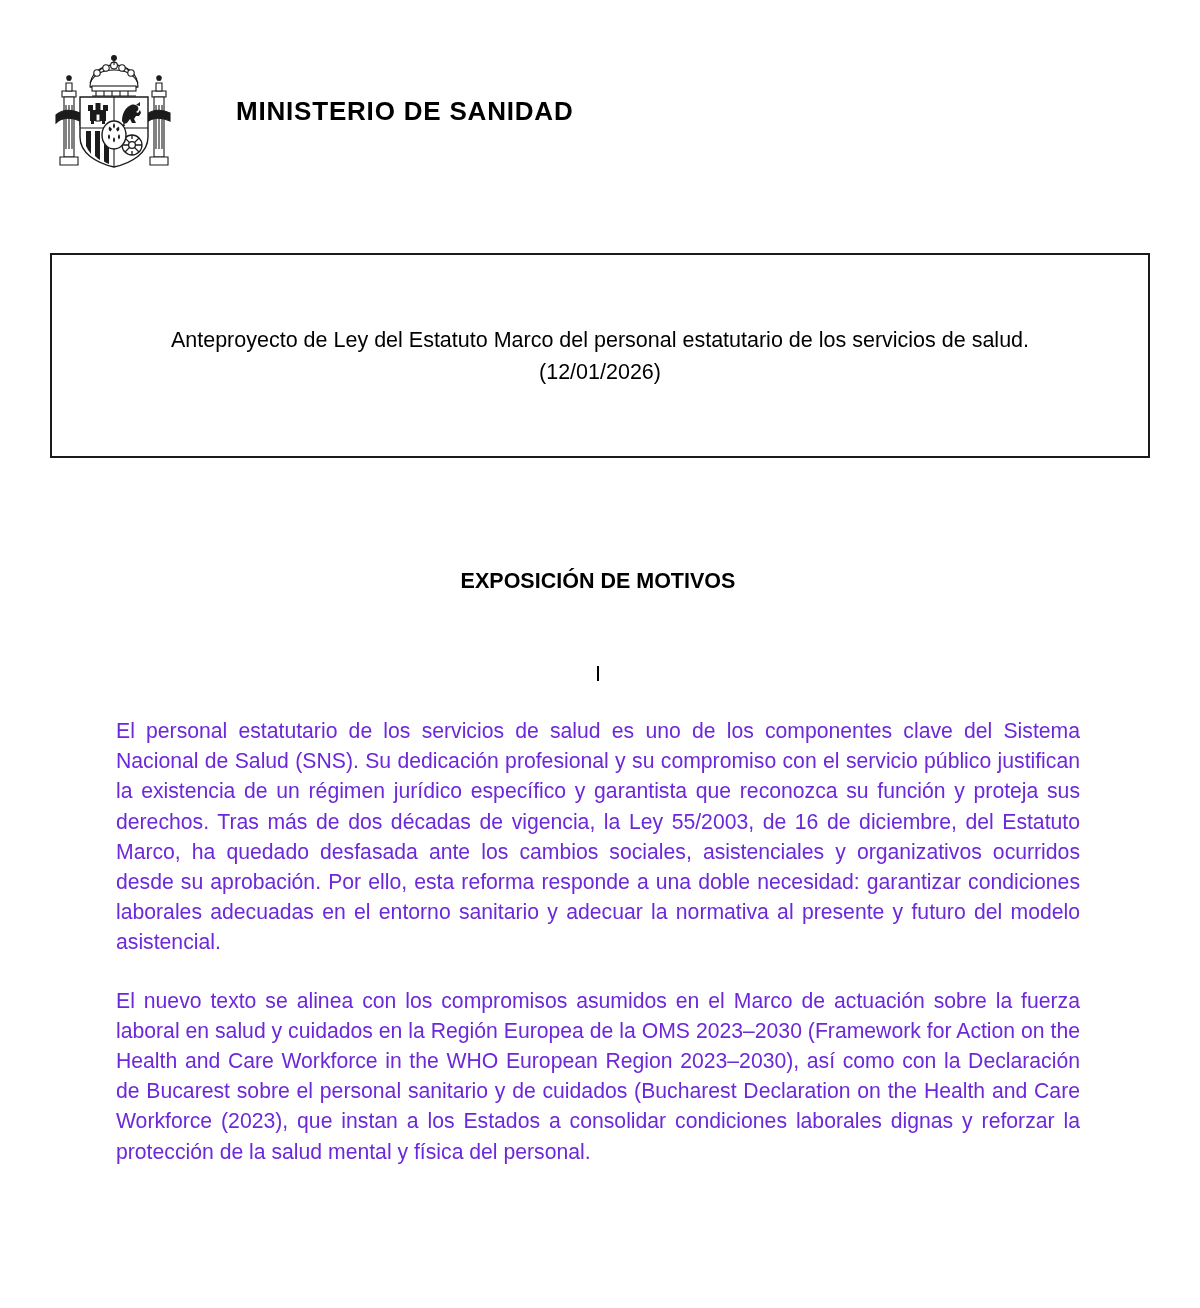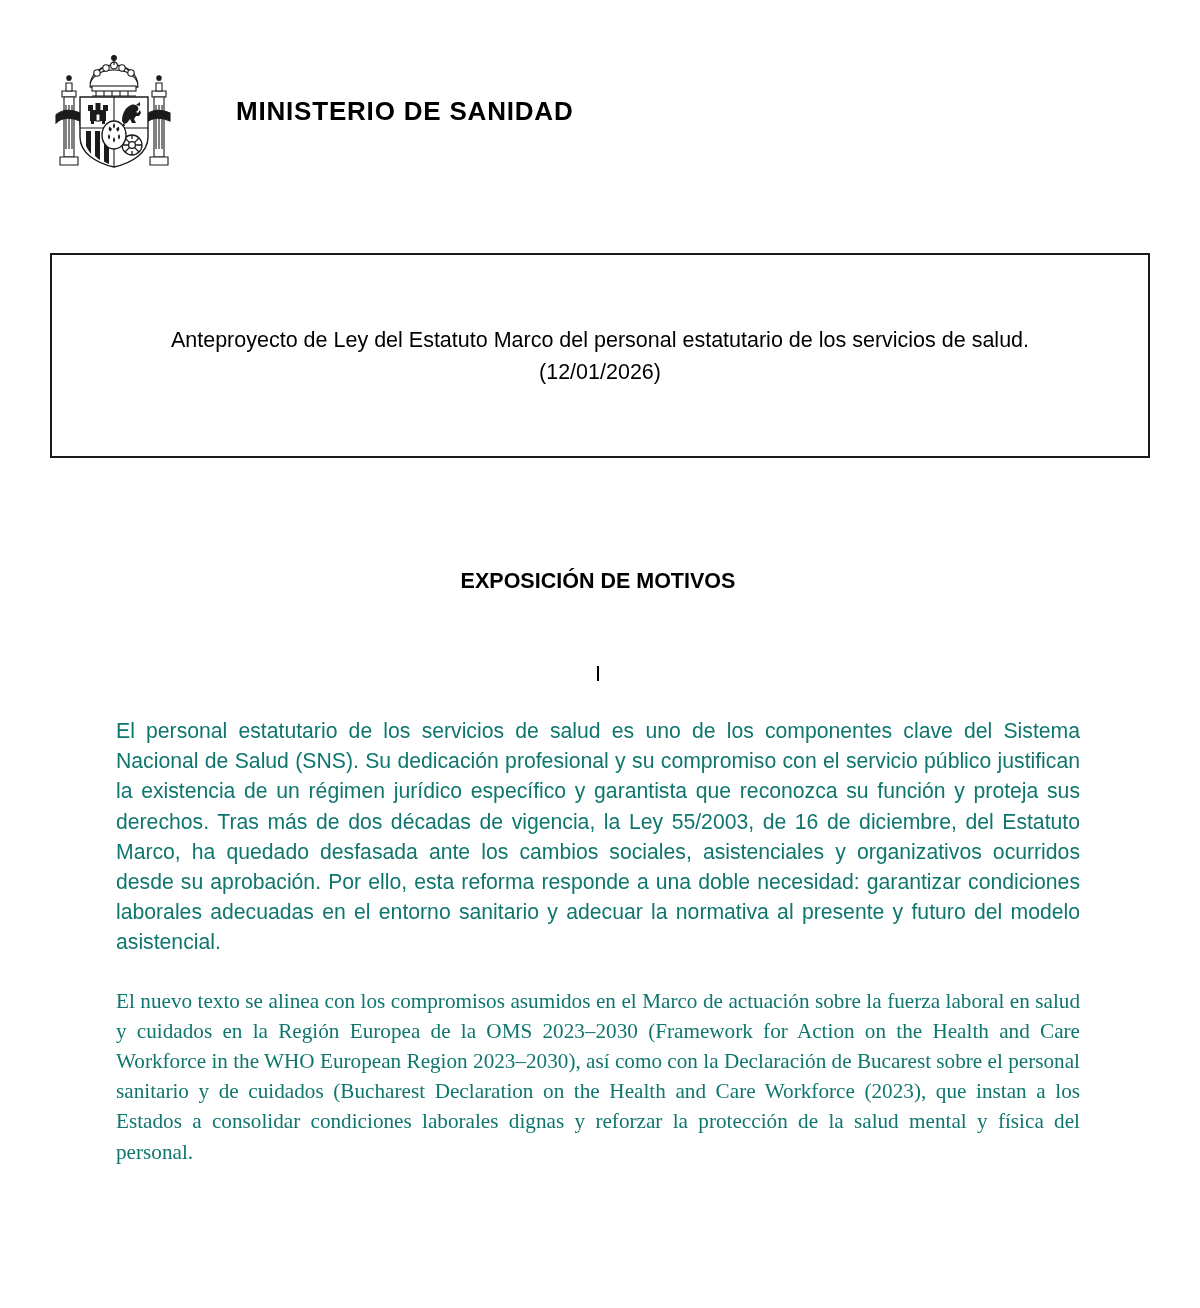--- a/index.html
+++ b/index.html
@@ -103,24 +103,24 @@
     left: 0;
     width: 964px;
   }
   p.para {
     margin: 0 0 28px 0;
     padding: 0;
     font-size: 21.2px;
     line-height: 30.2px;
     text-align: justify;
     text-justify: inter-word;
-    color: #0f766e;
+    color: #6d28d9;
     hyphens: none;
   }
-  p.para:last-child { margin-bottom: 0; font-family: Liberation Serif, serif; }
+  p.para:last-child { margin-bottom: 0; }
 </style>
 </head>
 <body>
 
 <div class="doc-header">
 
   <svg class="coat-of-arms" viewBox="0 0 128 118" aria-hidden="true">
     <g fill="none" stroke="#1b1b1b" stroke-width="1.1">
 
       <path d="M40 34 C40 20 52 12 64 12 C76 12 88 20 88 34 Z" fill="#ffffff"></path>

